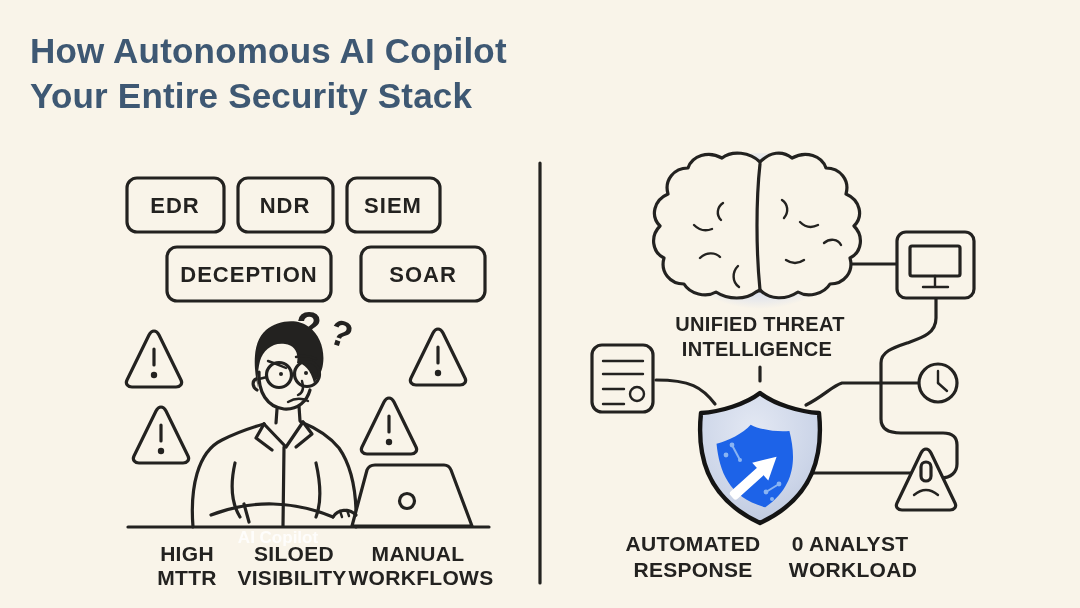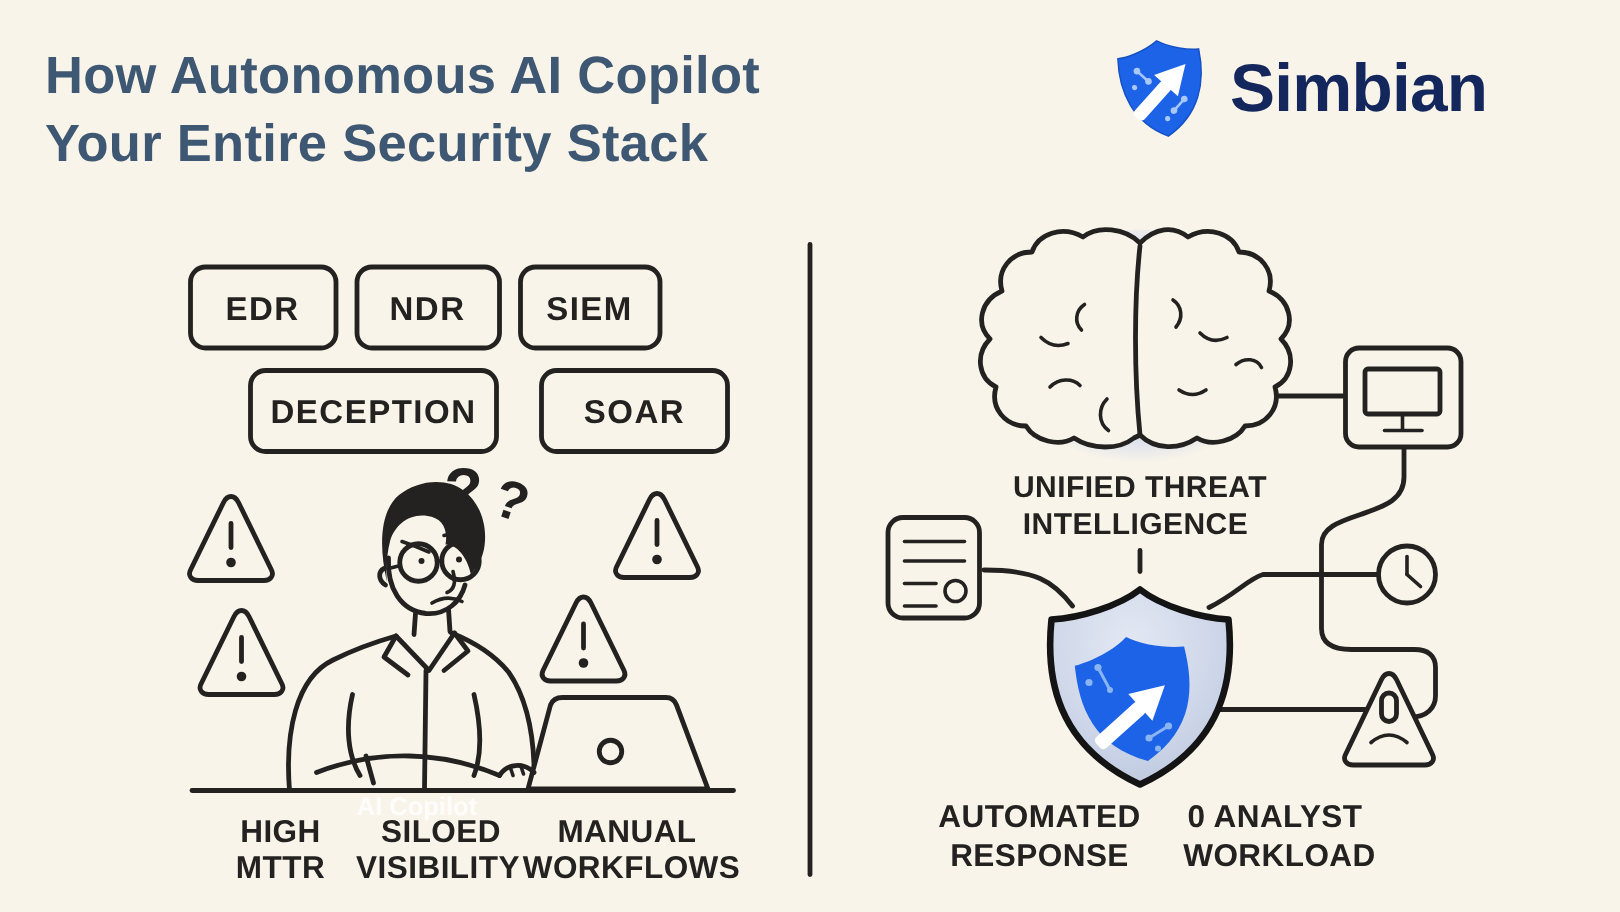--- a/index.html
+++ b/index.html
@@ -248,36 +248,14 @@
         <text x="853" y="577" class="t-cap">WORKLOAD</text>
       </g>
     </g>
   </svg>
 
   <h1 class="title" style="margin:0;">
     <span>How Autonomous AI Copilot</span>
     <span>Your Entire Security Stack</span>
   </h1>
 
-  <div class="brand">
-    <svg width="62" height="70" viewBox="0 0 64 72">
-      <g transform="rotate(-7 32 36)">
-        <path d="M32,3 C41,9 53,12 60,12 C62,35 55,57 32,69 C9,57 2,35 4,12 C11,12 23,9 32,3 Z" fill="#1d63e8" stroke="#1550c4" stroke-width="1"></path>
-        <g fill="#a8c8f8" stroke="#a8c8f8" stroke-width="1.8">
-          <circle cx="16" cy="22" r="2.3" stroke="none"></circle>
-          <circle cx="23" cy="30" r="2.3" stroke="none"></circle>
-          <circle cx="13" cy="33" r="1.8" stroke="none"></circle>
-          <path d="M16,22 L23,30" fill="none"></path>
-          <circle cx="38" cy="52" r="2.3" stroke="none"></circle>
-          <circle cx="46" cy="45" r="2.3" stroke="none"></circle>
-          <circle cx="33" cy="57" r="1.8" stroke="none"></circle>
-          <path d="M38,52 L46,45" fill="none"></path>
-        </g>
-        <g transform="translate(12,54) rotate(-41)">
-          <rect x="0" y="-4.5" width="32" height="9" rx="3" fill="#ffffff"></rect>
-          <polygon points="30,-11 50,0 30,11" fill="#ffffff"></polygon>
-        </g>
-      </g>
-    </svg>
-    <span class="brand-name">Simbian</span>
-  </div>
 
 </div>
 
 </body></html>

